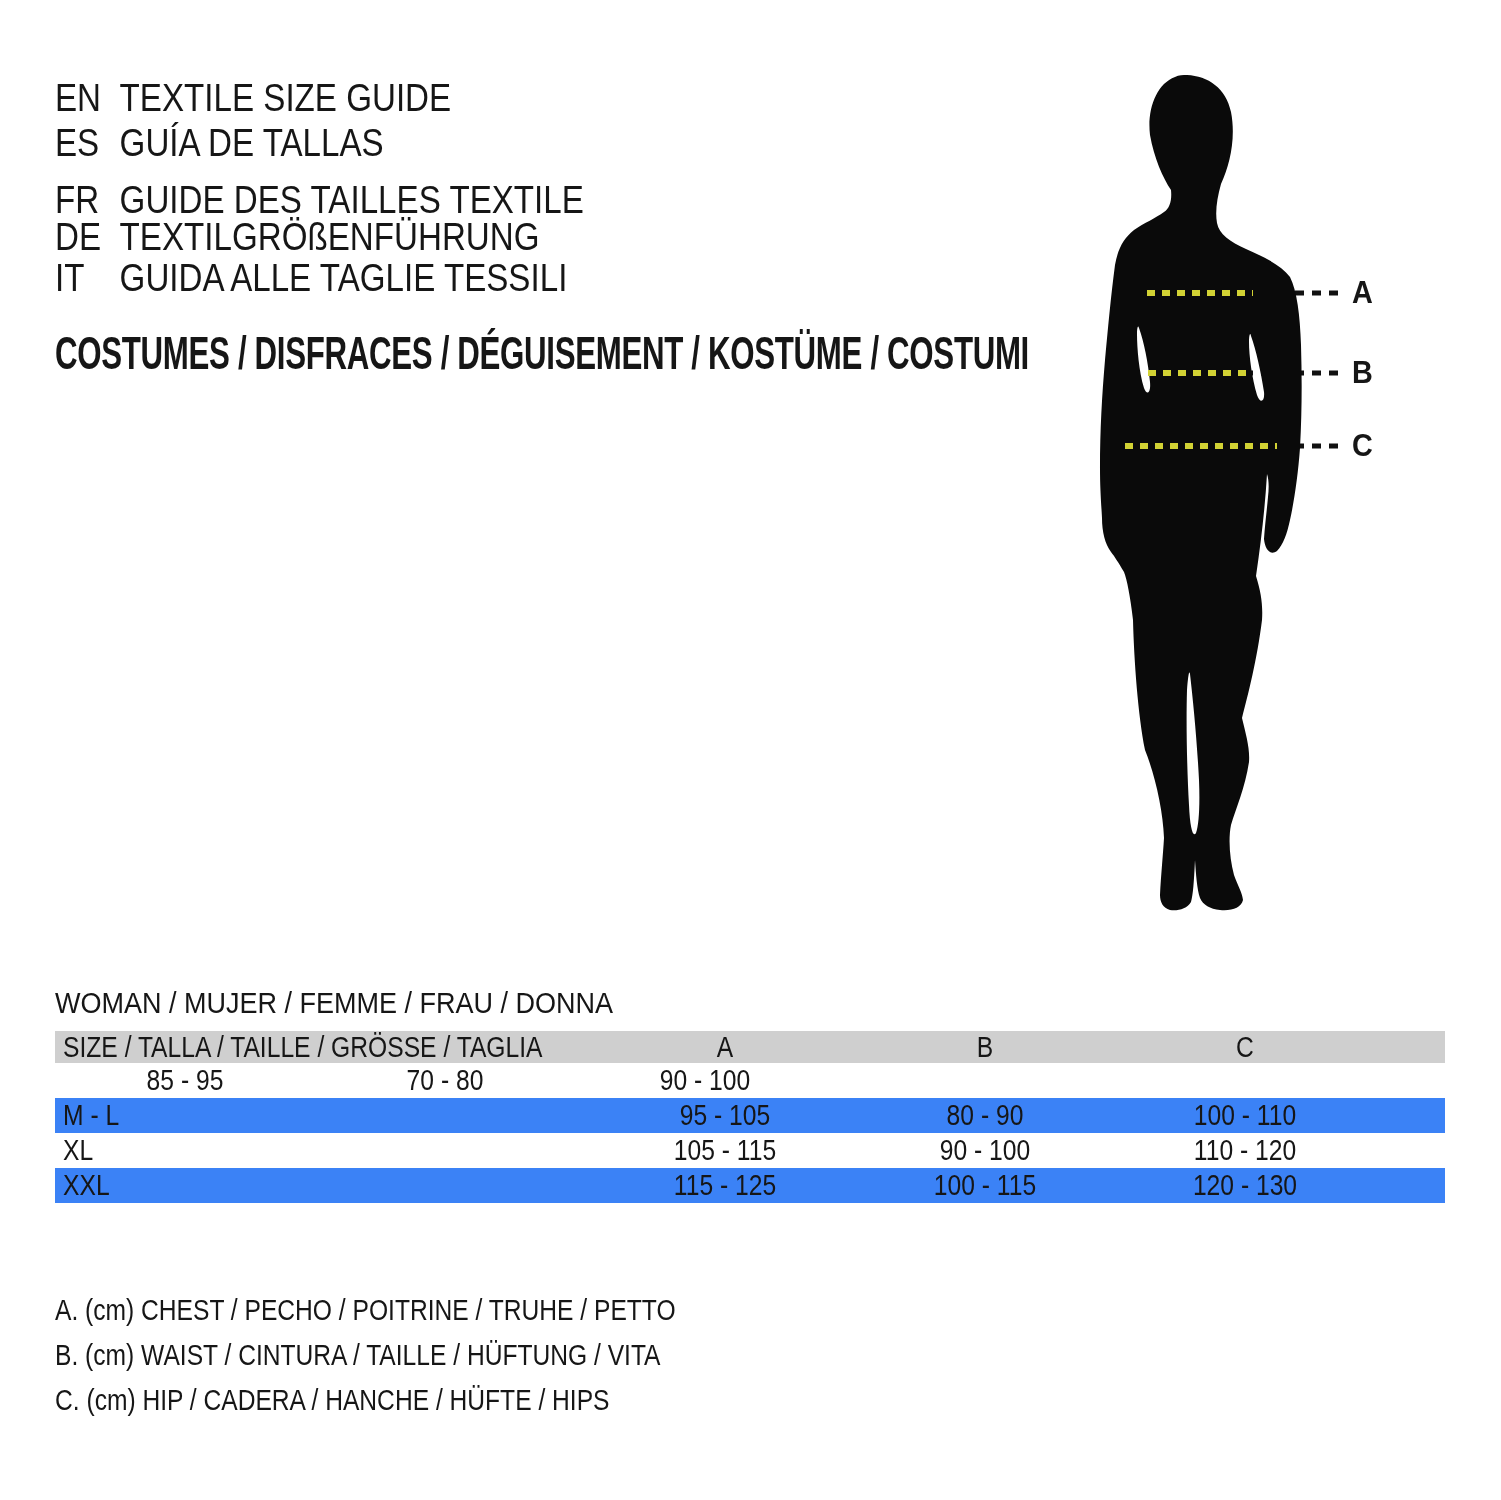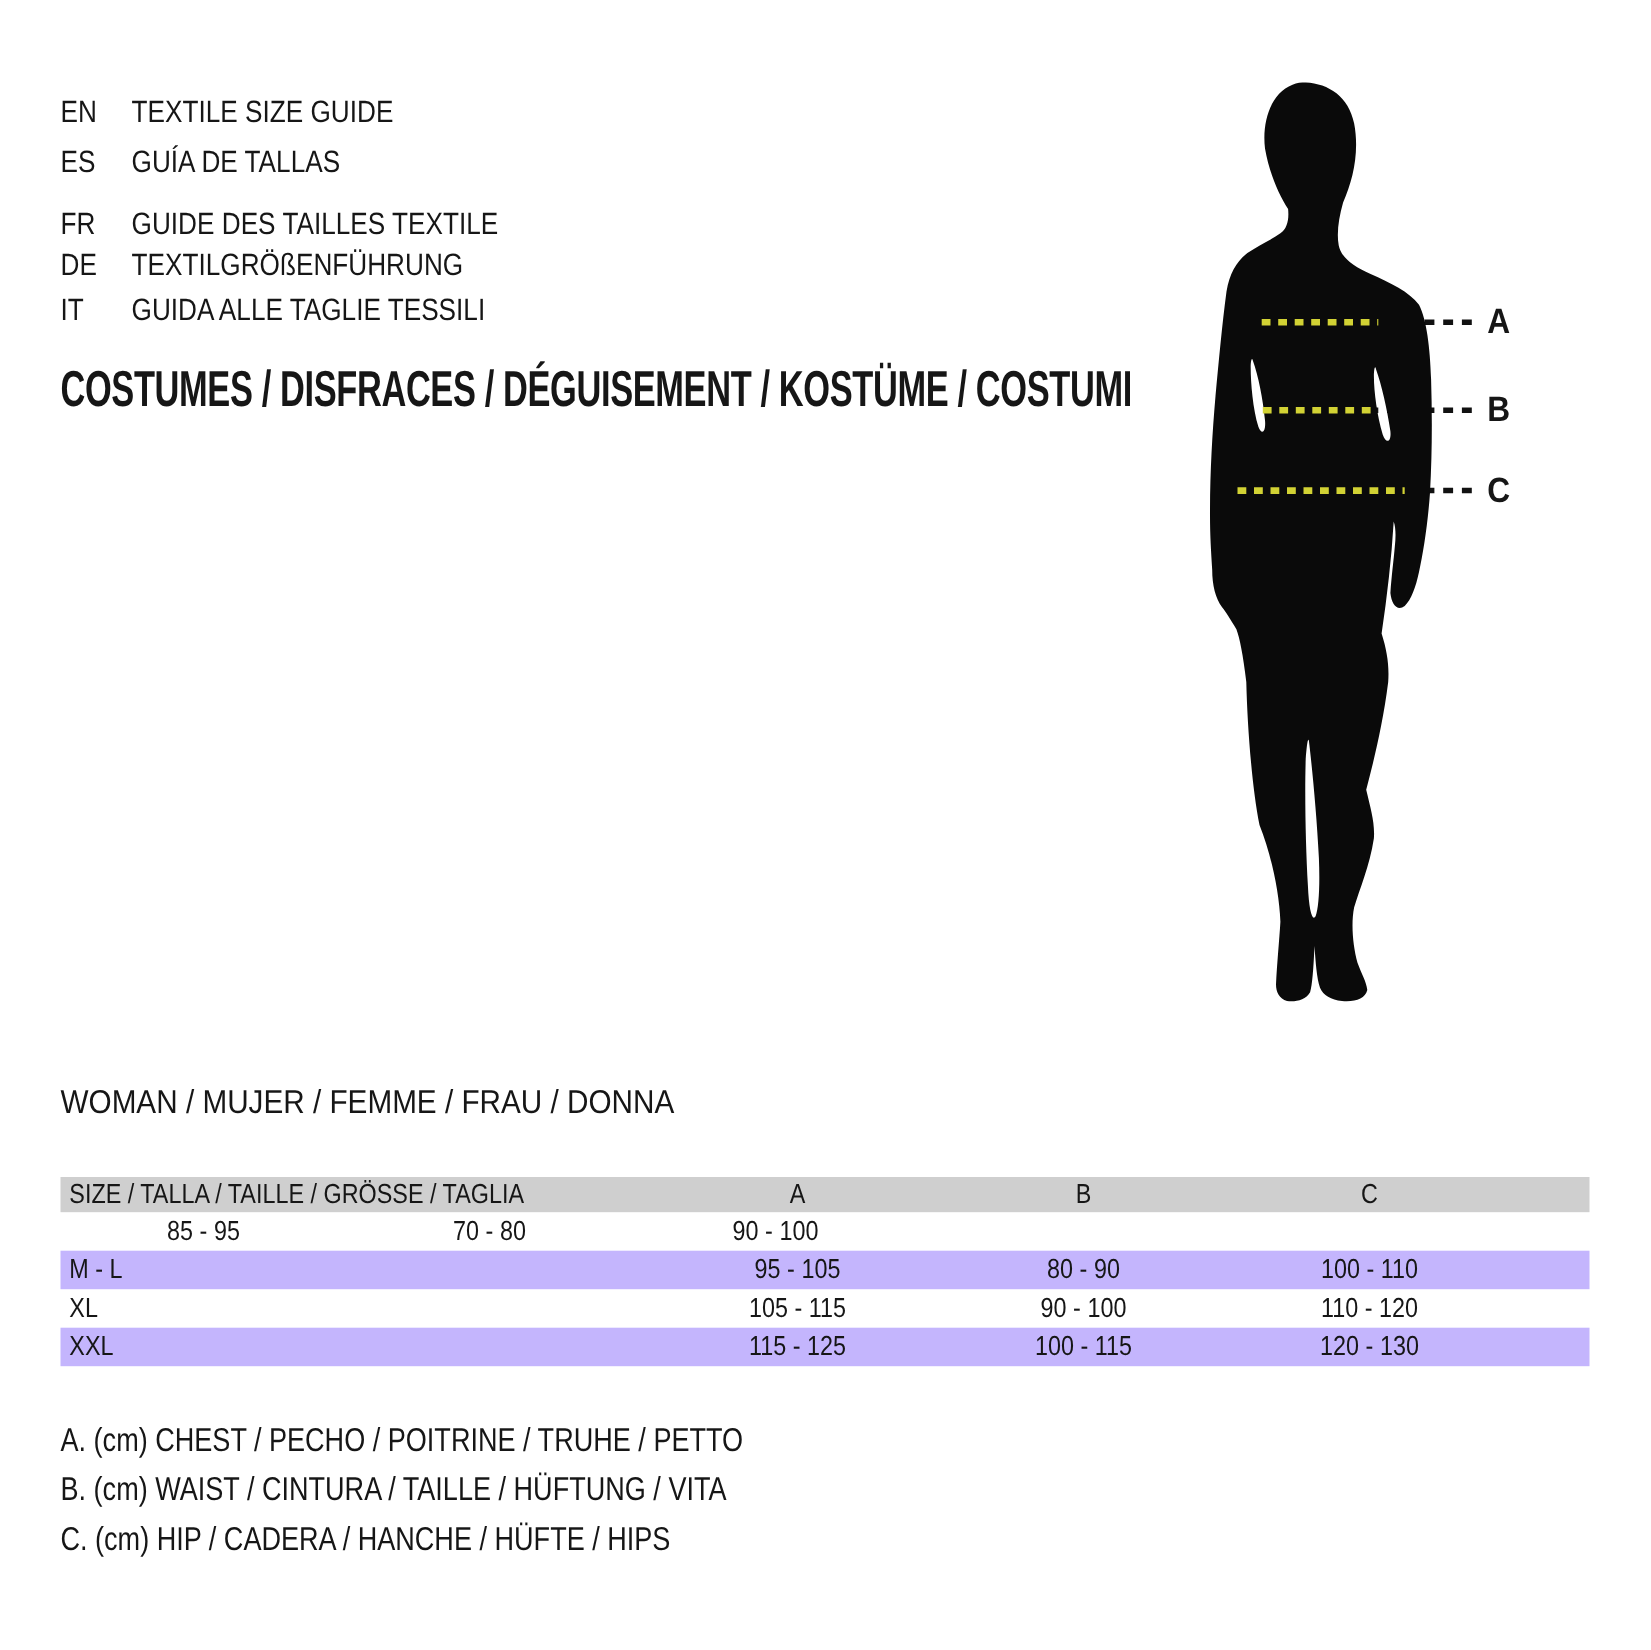--- a/index.html
+++ b/index.html
@@ -4,22 +4,22 @@
 <style>
   html,body{margin:0;padding:0;background:#ffffff;}
   .page{
     position:relative;width:1501px;height:1500px;background:#ffffff;
     font-family:"Liberation Sans",sans-serif;color:#161616;overflow:hidden;
   }
   .cx{transform:scaleX(0.85);transform-origin:0 50%;display:inline-block;white-space:nowrap;}
   .cxc{transform:scaleX(0.85);transform-origin:50% 50%;display:block;white-space:nowrap;}
 
   
-  .lang-row{position:absolute;left:55px;height:40px;display:flex;align-items:flex-end;
-    font-size:28px;line-height:36px;font-weight:400;}
+  .lang-row{position:absolute;left:55px;height:40px;display:flex;align-items:flex-start;
+    font-size:39px;line-height:36px;font-weight:400;}
   .lang-code{width:76px;flex:0 0 76px;}
   .lang-label{flex:0 0 auto;}
 
   
   .costumes{
     position:absolute;left:55px;top:329px;margin:0;font-size:46px;line-height:48px;
     font-weight:700;letter-spacing:-0.5px;white-space:nowrap;
     transform:scaleX(0.68);transform-origin:0 50%;
   }
 
@@ -31,24 +31,24 @@
     font-weight:700;transform:scaleX(0.9);transform-origin:0 50%;
   }
 
   
   .section-heading{
     position:absolute;left:55px;top:987px;margin:0;font-size:30px;line-height:32px;
     font-weight:400;transform:scaleX(0.9);transform-origin:0 50%;white-space:nowrap;
   }
 
   
-  .size-table{position:absolute;left:55px;top:1070px;width:1390px;font-size:25px;}
+  .size-table{position:absolute;left:55px;top:1031px;width:1390px;font-size:29px;}
   .trow{display:flex;height:35px;align-items:center;}
   .trow.thead{height:32px;background:#cfcfcf;}
-  .trow.alt{background:#c4b5fd;}
+  .trow.alt{background:#3b82f6;}
   .tcell-size{flex:0 0 540px;width:540px;padding-left:8px;box-sizing:border-box;}
   .tcell-val{flex:0 0 260px;width:260px;text-align:center;}
 
   
   .legend-line{
     position:absolute;left:55px;font-size:30px;line-height:34px;font-weight:400;
     transform:scaleX(0.82);transform-origin:0 50%;white-space:nowrap;
   }
 </style>
 </head>

